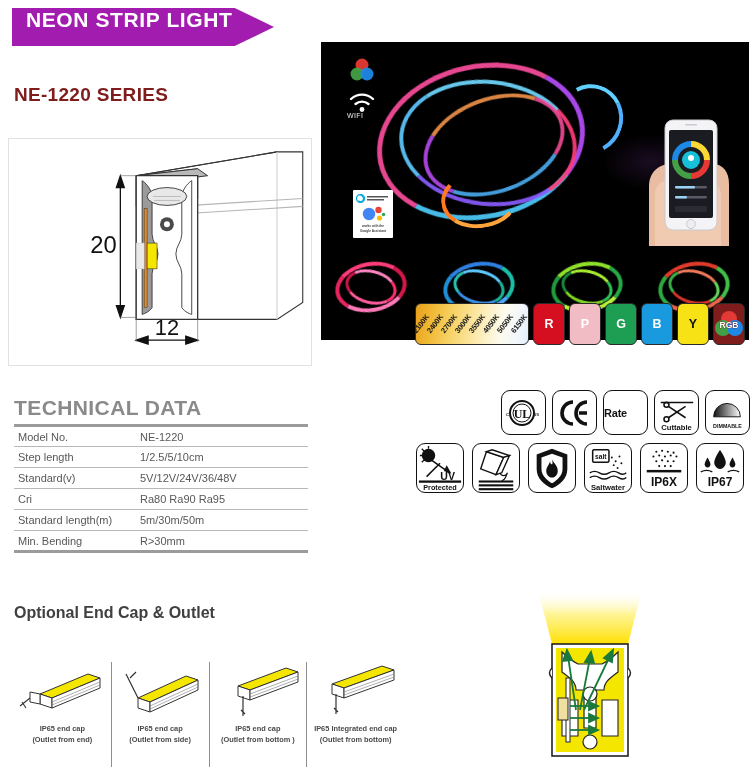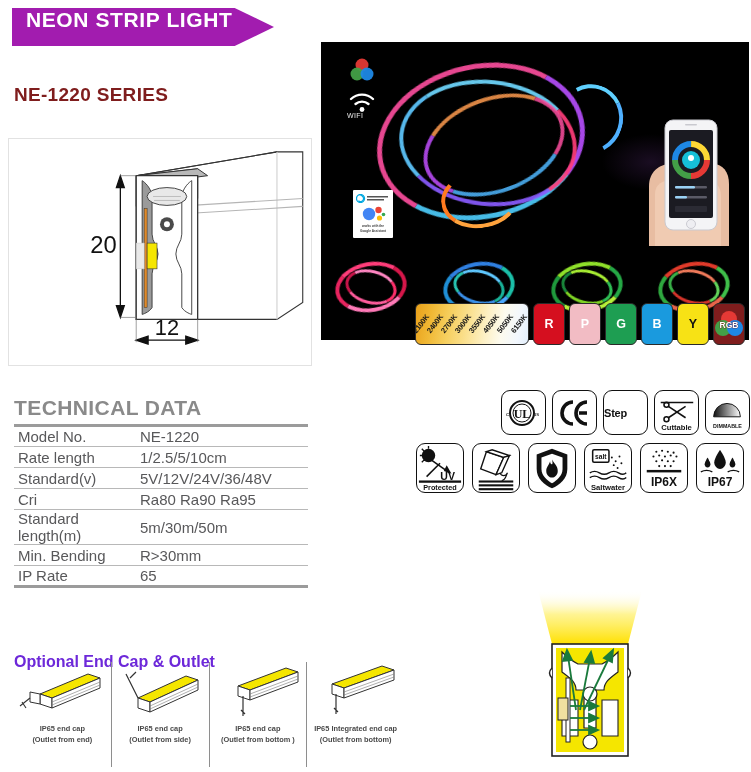--- a/index.html
+++ b/index.html
@@ -73,38 +73,38 @@
 
   
   .tech-table {
     position: absolute;
     left: 14px; top: 424px;
     width: 294px;
     border-collapse: collapse;
   }
   .tech-table tr { height: 21px; }
   .tech-table td {
-    font-size: 15px;
+    font-size: 11px;
     color: #58585a;
     border-bottom: 1px solid #b8b8b8;
     vertical-align: middle;
     padding: 0 0 0 4px;
     margin-left: 48px;
   }
   .tech-table tr:first-child td { border-top: 3px solid #9b9b9b; }
   .tech-table tr:last-child td { border-bottom: 3px solid #9b9b9b; }
   .tech-table td.key { width: 122px; }
 
   
   .cap-heading {
     position: absolute;
-    left: 14px; top: 653px;
+    left: 14px; top: 604px;
     font-size: 16px;
     font-weight: bold;
-    color: #6d28d9;
+    color: #404040;
   }
 
   
   .cap-row {
     position: absolute;
     left: 14px; top: 662px;
     width: 390px; height: 105px;
     display: flex;
   }
   .cap-item {
@@ -335,42 +335,38 @@
 
   <div class="tech-heading">TECHNICAL DATA</div>
 
   <table class="tech-table">
     <tbody>
       <tr>
         <td class="key">Model No.</td>
         <td class="val">NE-1220</td>
       </tr>
       <tr>
-        <td class="key">Rate length</td>
+        <td class="key">Step length</td>
         <td class="val">1/2.5/5/10cm</td>
       </tr>
       <tr>
         <td class="key">Standard(v)</td>
         <td class="val">5V/12V/24V/36/48V</td>
       </tr>
       <tr>
         <td class="key">Cri</td>
         <td class="val">Ra80 Ra90 Ra95</td>
       </tr>
       <tr>
         <td class="key">Standard length(m)</td>
         <td class="val">5m/30m/50m</td>
       </tr>
       <tr>
         <td class="key">Min. Bending</td>
         <td class="val">R&gt;30mm</td>
-      </tr>
-      <tr>
-        <td class="key">IP Rate</td>
-        <td class="val">65</td>
       </tr>
     </tbody>
   </table>
 
   <div class="cap-heading">Optional End Cap &amp; Outlet</div>
 
   <div class="cap-row">
 
     <div class="cap-item">
       <svg class="cap-art" viewBox="0 0 92 62">
@@ -586,21 +582,21 @@
       </svg>
     </div>
     <div class="cert">
       <svg viewBox="0 0 40 40" style="width:40px;height:40px;">
         <path d="M20,9 A11,11 0 1 0 20,31" fill="none" stroke="#111" stroke-width="3.6"></path>
         <path d="M34,9 A11,11 0 1 0 34,31" fill="none" stroke="#111" stroke-width="3.6"></path>
         <line x1="26" y1="20" x2="34" y2="20" stroke="#111" stroke-width="3.6"></line>
       </svg>
     </div>
     <div class="cert">
-      <span class="cert-txt">Step</span>
+      <span class="cert-txt">Rate</span>
     </div>
     <div class="cert">
       <svg viewBox="0 0 45 45" style="width:45px;height:45px;">
         <line x1="6" y1="12" x2="40" y2="12" stroke="#111" stroke-width="1.4"></line>
         <g stroke="#111" stroke-width="1.6" fill="none">
           <line x1="14" y1="28" x2="32" y2="16"></line>
           <line x1="14" y1="16" x2="32" y2="28"></line>
           <circle cx="12" cy="29.5" r="2.6"></circle>
           <circle cx="12" cy="14.5" r="2.6"></circle>
         </g>

